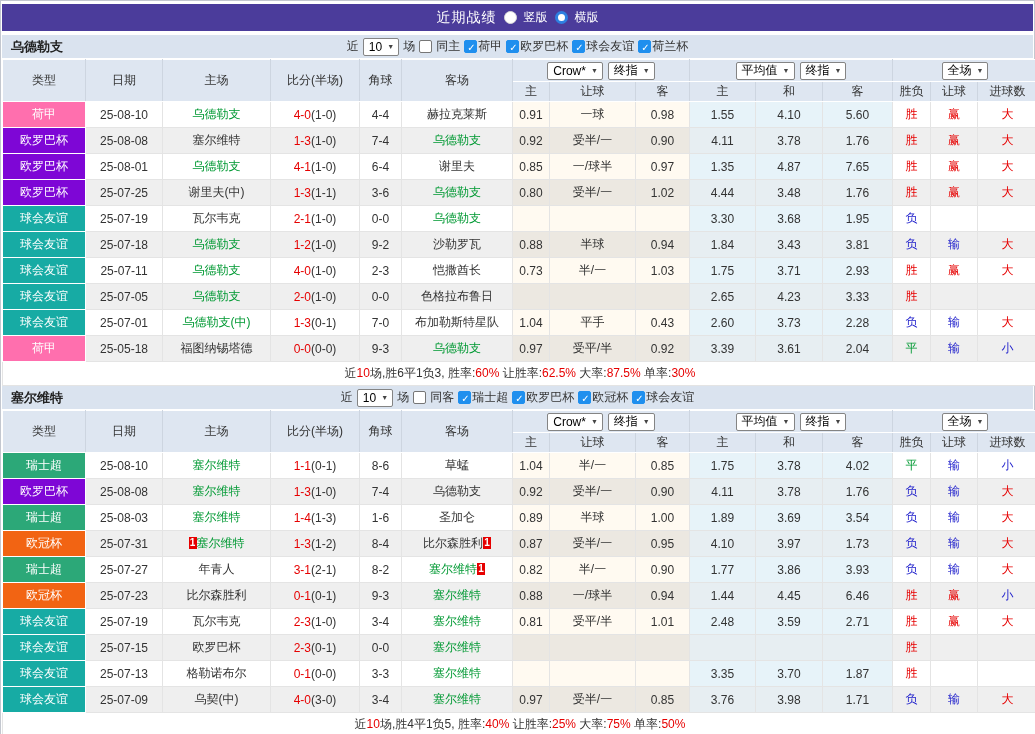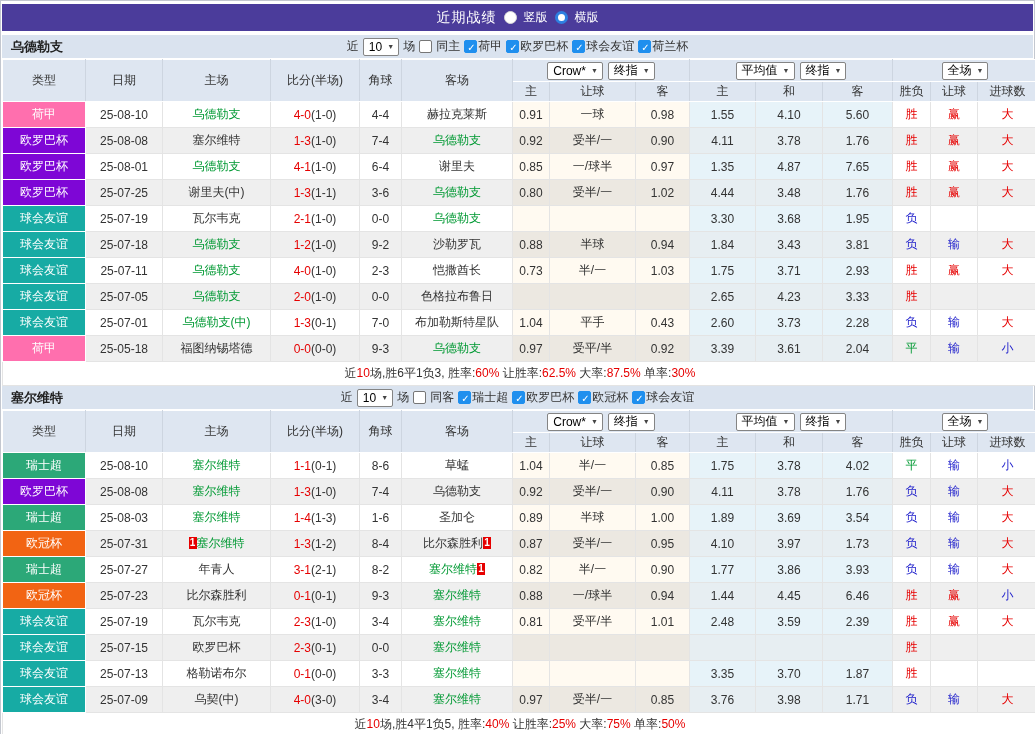--- a/index.html
+++ b/index.html
@@ -547,21 +547,21 @@
             <td class="c-date">25-07-19</td>
             <td class="c-home"><span class="tname">瓦尔韦克</span></td>
             <td class="c-score"><span class="ft">2-3</span><span class="ht">(1-0)</span></td>
             <td class="c-corner">3-4</td>
             <td class="c-away"><span class="focal">塞尔维特</span></td>
             <td class="c-odd">0.81</td>
             <td class="c-odd">受平/半</td>
             <td class="c-odd">1.01</td>
             <td class="c-avg">2.48</td>
             <td class="c-avg">3.59</td>
-            <td class="c-avg">2.39</td>
+            <td class="c-avg">2.71</td>
             <td class="c-res" style="color: rgb(230, 0, 0);">胜</td>
             <td class="c-res" style="color: rgb(230, 0, 0);">赢</td>
             <td class="c-res" style="color: rgb(230, 0, 0);">大</td>
           </tr>
           <tr>
             <td class="c-type" style="background: rgb(23, 171, 164);">球会友谊</td>
             <td class="c-date">25-07-15</td>
             <td class="c-home"><span class="tname">欧罗巴杯</span></td>
             <td class="c-score"><span class="ft">2-3</span><span class="ht">(0-1)</span></td>
             <td class="c-corner">0-0</td>

